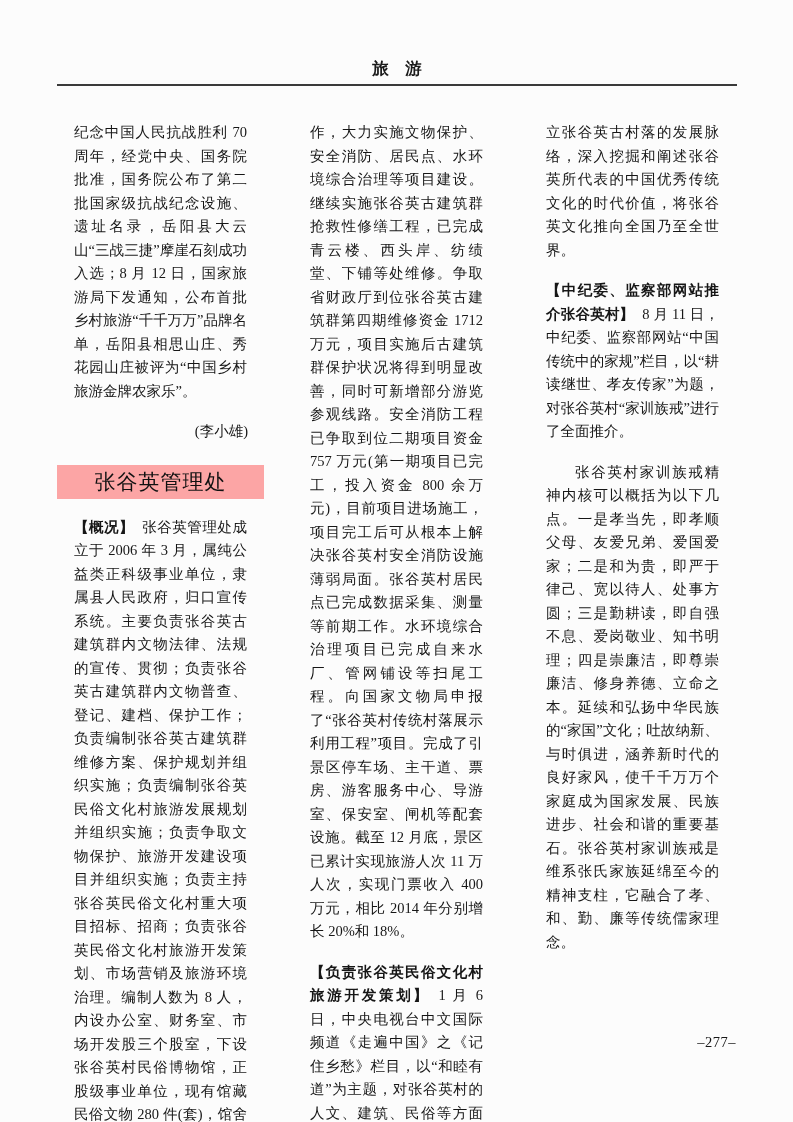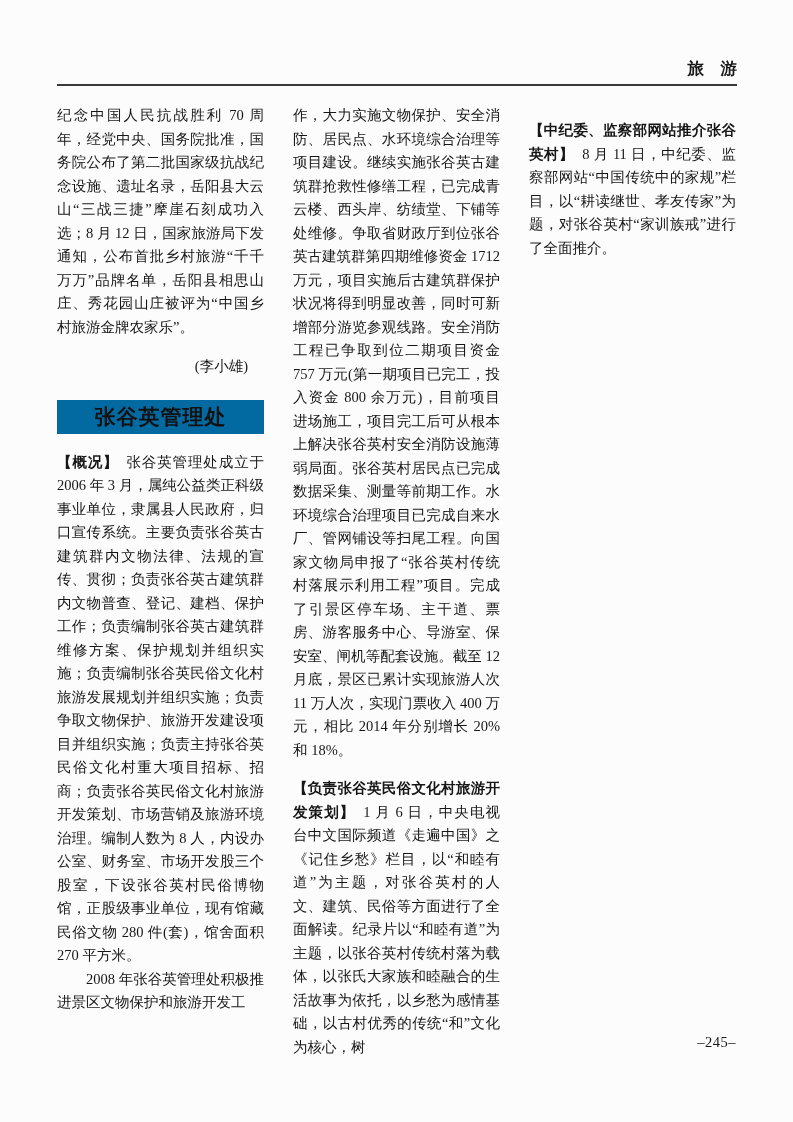--- a/index.html
+++ b/index.html
@@ -7,21 +7,21 @@
     position:relative;
     width:793px;height:1122px;
     background:#fcfcfc;
     box-sizing:border-box;
     padding:58px 56px 0 57px;
     font-family:"Liberation Serif","DejaVu Serif",serif;
     color:#161616;
     overflow:hidden;
   }
   .running-head{
-    text-align:right;
+    text-align:center;
     font-family:"Liberation Sans","DejaVu Sans",sans-serif;
     font-weight:700;
     font-size:16.5px;
     line-height:20px;
     color:#1a1a1a;
   }
   .head-rule{
     margin-top:6px;
     border-bottom:2.5px solid #3a3a3a;
   }
@@ -30,27 +30,27 @@
     display:flex;
     gap:29px;
   }
   .col{
     width:207px;
     flex:0 0 207px;
     font-size:14.5px;
     line-height:23.5px;
     text-align:justify;
   }
-  .para{margin:0;}
+  .para{margin:17px;}
   .byline{margin:16px;text-align:right;}
   .section-box{
     margin:21px 0 17px 0;
-    background:#0369a1;
+    background:#fca5a5;
     text-align:center;
-    font-weight:700;
+    font-weight:400;
     font-size:21px;
     line-height:34px;
     letter-spacing:1px;
     color:#111;
   }
   .entry-label{
     font-family:Liberation Serif, serif;
     font-weight:700;
     margin-right:.55em;
   }
@@ -88,22 +88,24 @@
     </div>
 
     <div class="col">
       <p class="para">作，大力实施文物保护、安全消防、居民点、水环境综合治理等项目建设。继续实施张谷英古建筑群抢救性修缮工程，已完成青云楼、西头岸、纺绩堂、下铺等处维修。争取省财政厅到位张谷英古建筑群第四期维修资金 1712 万元，项目实施后古建筑群保护状况将得到明显改善，同时可新增部分游览参观线路。安全消防工程已争取到位二期项目资金 757 万元(第一期项目已完工，投入资金 800 余万元)，目前项目进场施工，项目完工后可从根本上解决张谷英村安全消防设施薄弱局面。张谷英村居民点已完成数据采集、测量等前期工作。水环境综合治理项目已完成自来水厂、管网铺设等扫尾工程。向国家文物局申报了“张谷英村传统村落展示利用工程”项目。完成了引景区停车场、主干道、票房、游客服务中心、导游室、保安室、闸机等配套设施。截至 12 月底，景区已累计实现旅游人次 11 万人次，实现门票收入 400 万元，相比 2014 年分别增长 20%和 18%。</p>
       <p class="para entry-gap">
         <span class="entry-label">【负责张谷英民俗文化村旅游开发策划】</span><span>1 月 6 日，中央电视台中文国际频道《走遍中国》之《记住乡愁》栏目，以“和睦有道”为主题，对张谷英村的人文、建筑、民俗等方面进行了全面解读。纪录片以“和睦有道”为主题，以张谷英村传统村落为载体，以张氏大家族和睦融合的生活故事为依托，以乡愁为感情基础，以古村优秀的传统“和”文化为核心，树</span>
       </p>
     </div>
 
     <div class="col">
+      <p class="para">立张谷英古村落的发展脉络，深入挖掘和阐述张谷英所代表的中国优秀传统文化的时代价值，将张谷英文化推向全国乃至全世界。</p>
       <p class="para entry-gap">
         <span class="entry-label">【中纪委、监察部网站推介张谷英村】</span><span>8 月 11 日，中纪委、监察部网站“中国传统中的家规”栏目，以“耕读继世、孝友传家”为题，对张谷英村“家训族戒”进行了全面推介。</span>
       </p>
+      <p class="para indent">张谷英村家训族戒精神内核可以概括为以下几点。一是孝当先，即孝顺父母、友爱兄弟、爱国爱家；二是和为贵，即严于律己、宽以待人、处事方圆；三是勤耕读，即自强不息、爱岗敬业、知书明理；四是崇廉洁，即尊崇廉洁、修身养德、立命之本。延续和弘扬中华民族的“家国”文化；吐故纳新、与时俱进，涵养新时代的良好家风，使千千万万个家庭成为国家发展、民族进步、社会和谐的重要基石。张谷英村家训族戒是维系张氏家族延绵至今的精神支柱，它融合了孝、和、勤、廉等传统儒家理念。</p>
     </div>
 
   </div>
 
-  <div class="page-number">–245–</div>
+  <div class="page-number">–277–</div>
 
 </div>
 
 </body></html>

